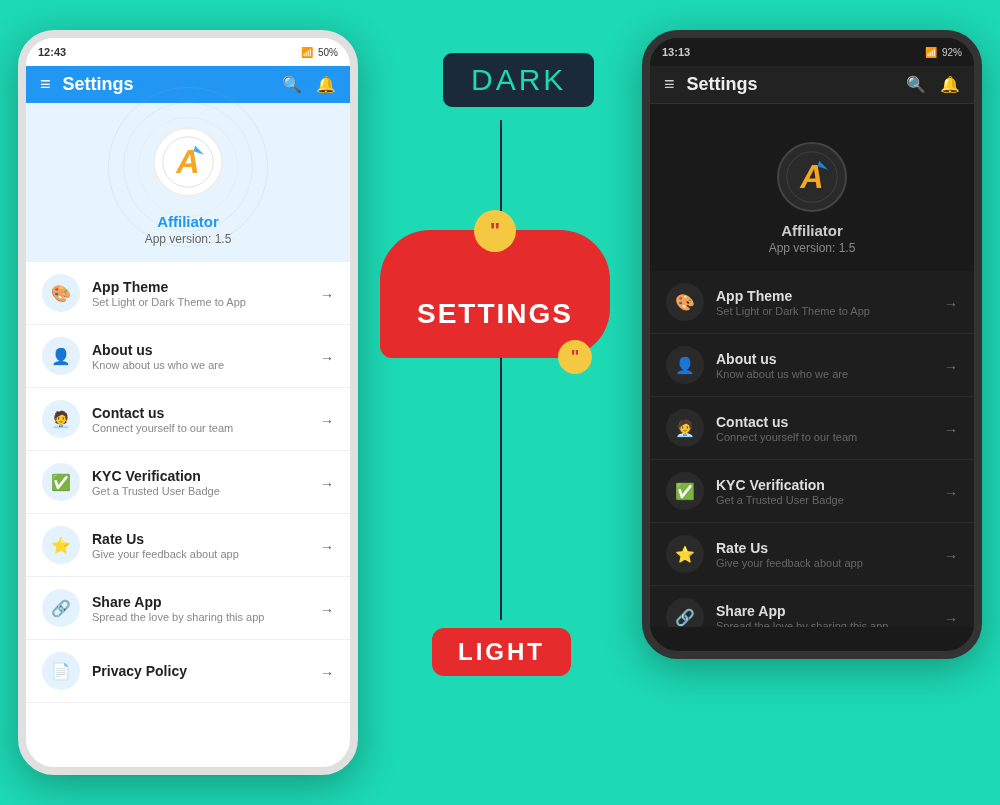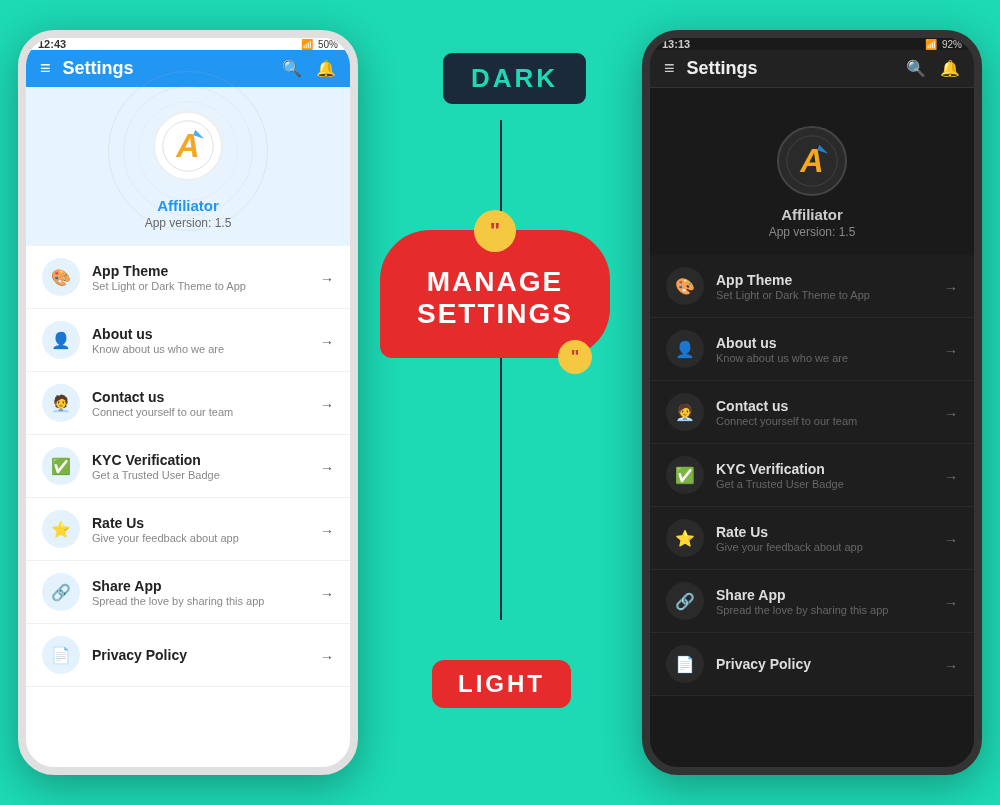--- a/index.html
+++ b/index.html
@@ -23,31 +23,31 @@
     .phone-light {
       left: 18px;
       width: 340px;
       height: 745px;
       background: #fff;
       border: 8px solid #e0e0e0;
     }
     .phone-dark {
       right: 18px;
       width: 340px;
-      height: 745px;
+      height: 629px;
       background: #1a1a1a;
       border: 8px solid #333;
     }
 
     
     .phone-top {
       display: flex;
       align-items: center;
       justify-content: space-between;
-      padding: 0 12px;
+      padding: 8px 12px;
       font-size: 11px;
     }
     .phone-top-light {
       background: #fff;
       color: #333;
     }
     .phone-top-dark {
       background: #1a1a1a;
       color: #ccc;
     }
@@ -346,31 +346,31 @@
         </div>
         <span class="item-arrow-dark">→</span>
       </div>
     </div>
   </div>
 </div>
 
 <div style="position:absolute;left:500px;top:120px;width:2px;height:500px;background:#1a2a3a;z-index:5;"></div>
 
 <div style="position:absolute;left:440px;top:50px;z-index:12;">
-  <div style="background:#1a2a3a;color:#1dd9b4;font-size:26px;font-weight:700;padding:10px 28px;border-radius:12px;border:3px solid #1dd9b4;letter-spacing:3px;">DARK</div>
+  <div style="background:#1a2a3a;color:#1dd9b4;font-size:30px;font-weight:400;padding:10px 28px;border-radius:12px;border:3px solid #1dd9b4;letter-spacing:3px;">DARK</div>
 </div>
 
 <div style="position:absolute;left:380px;top:230px;z-index:12;width:230px;">
 
   <div style="background:#f5c842;width:42px;height:42px;border-radius:50%;display:flex;align-items:center;justify-content:center;font-size:22px;font-weight:900;color:#c8393b;position:absolute;top:-20px;left:50%;transform:translateX(-50%);z-index:13;">"</div>
   <div style="background:#e52b2b;border-radius:50px 50px 50px 12px;padding:36px 20px 28px;text-align:center;">
     <div style="color:#fff;font-size:28px;font-weight:900;letter-spacing:2px;line-height:1.15;text-transform:uppercase;">
-      <span>MANAGE</span><br>
+      <br>
       <span>SETTINGS</span>
     </div>
   </div>
 
   <div style="background:#f5c842;width:34px;height:34px;border-radius:50%;display:flex;align-items:center;justify-content:center;font-size:18px;font-weight:900;color:#c8393b;position:absolute;bottom:-16px;right:18px;z-index:13;">"</div>
 </div>
 
-<div style="position:absolute;left:432px;top:660px;z-index:12;">
+<div style="position:absolute;left:432px;top:628px;z-index:12;">
   <div style="background:#e52b2b;color:#fff;font-size:24px;font-weight:900;padding:10px 26px;border-radius:12px;letter-spacing:3px;">LIGHT</div>
 </div>
 
 </body></html>

